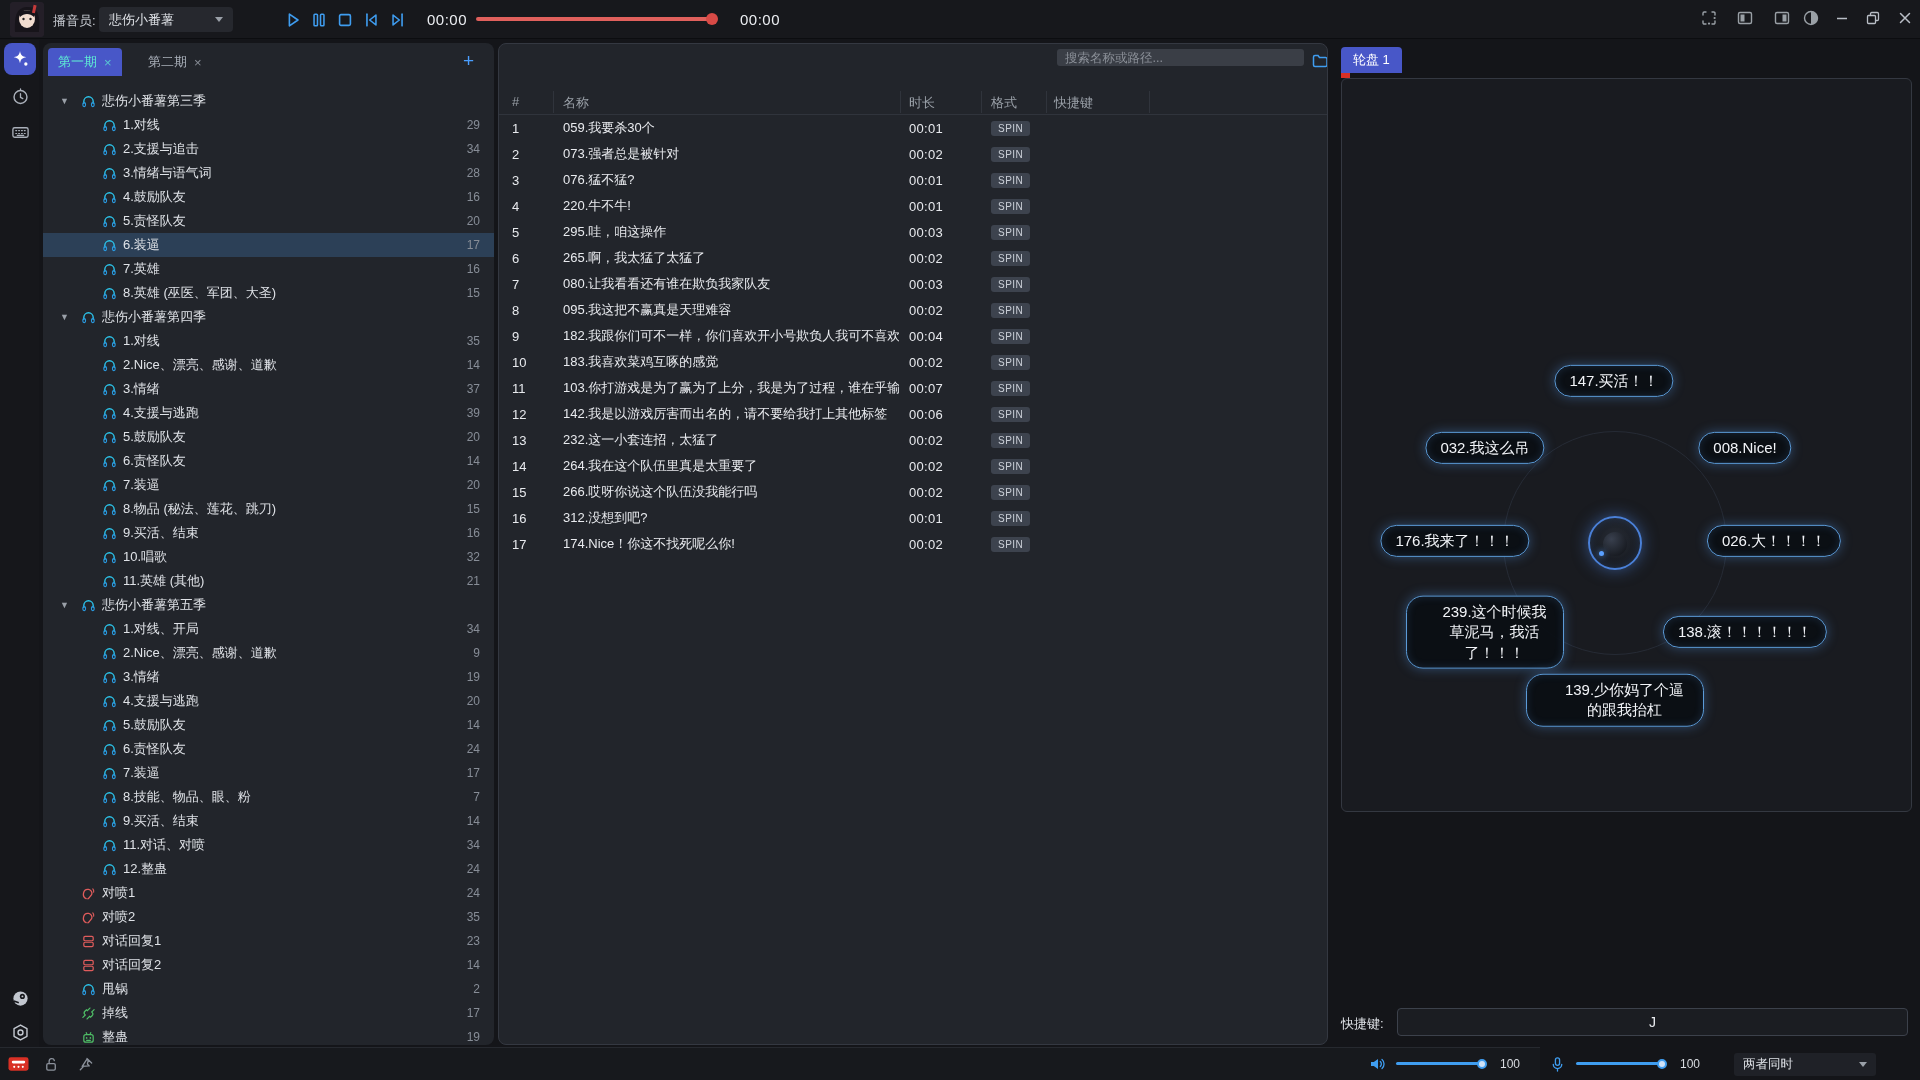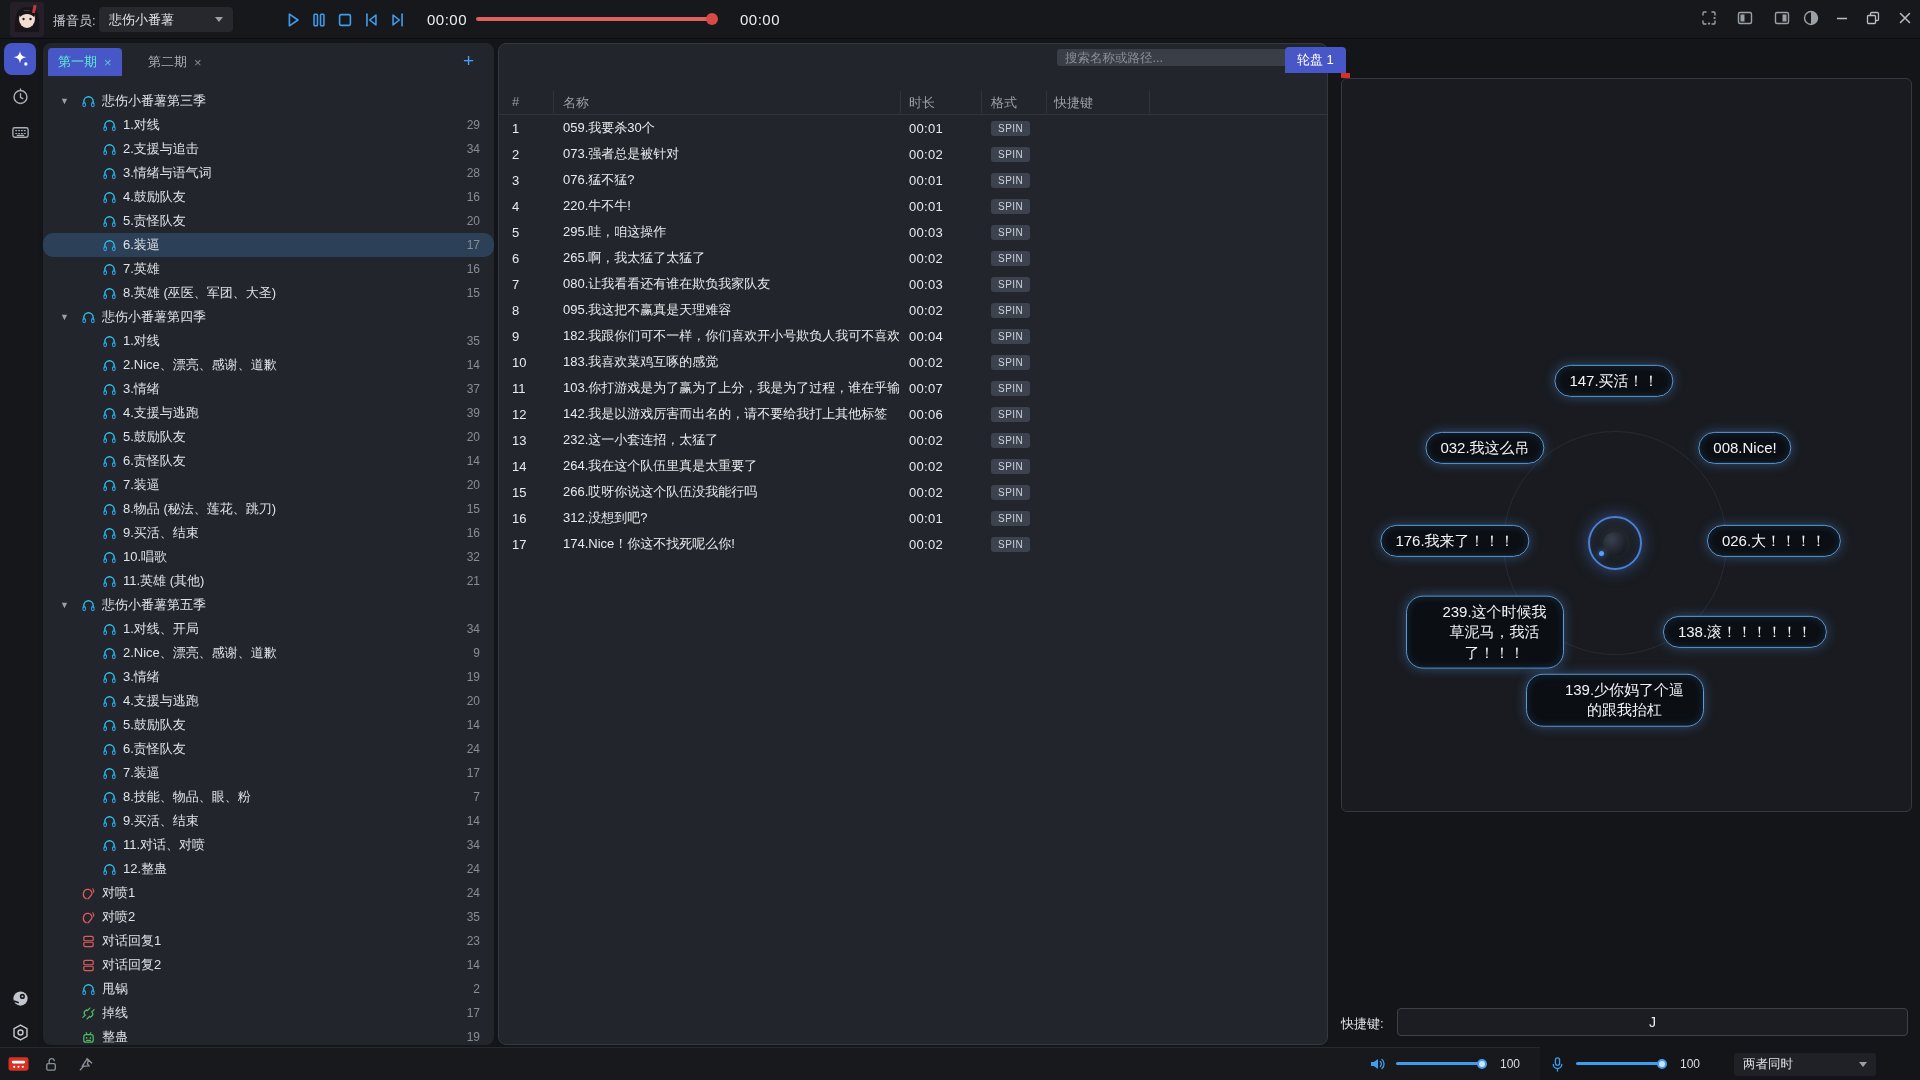--- a/index.html
+++ b/index.html
@@ -33,21 +33,21 @@
   
   #sidebar { position:absolute; left:43px; top:43px; width:451px; height:1002px; background:#22252b; border-radius:8px; overflow:hidden; }
   #tabbar { position:absolute; left:0; top:0; width:451px; height:36px; }
   .stab { position:absolute; top:5px; height:28px; display:flex; align-items:center; padding:0 10px; font-size:13px; border-radius:4px 4px 0 0; gap:7px; cursor:pointer; }
   #tab-0 { left:5px; background:#4857c8; color:#5eead4; }
   #tab-1 { left:95px; color:#a9afb9; }
   .tabclose { font-size:13px; opacity:.75; }
   #tab-add { position:absolute; left:420px; top:6px; font-size:19px; color:#4a9eff; cursor:pointer; line-height:24px; }
   #tree { position:absolute; left:0; top:46px; width:451px; }
   .trow { position:relative; height:24px; display:flex; align-items:center; font-size:13px; color:#dfe2e7; cursor:pointer; }
-  .trow.selected { background:#2c4057;border-radius:10px; }
+  .trow.selected { background:#2c4057; }
   .trow .caret { width:12px; margin-left:17px; font-size:9px; color:#9aa0a8; }
   .trow.group .ticon { margin-left:9px; }
   .trow.item .ticon { margin-left:59px; }
   .trow.special .ticon { margin-left:38px; }
   .ticon { width:15px; height:15px; display:flex; align-items:center; justify-content:center; margin-right:6px; flex:none; }
   .tlabel { white-space:nowrap; }
   .tcount { position:absolute; right:14px; font-size:12px; color:#878d97; }
 
   
   #clips { position:absolute; left:498px; top:43px; width:830px; height:1002px; background:#22252b; border:1px solid #343841; border-radius:8px; overflow:hidden; }
@@ -60,21 +60,21 @@
   .thdiv { position:absolute; top:2px; width:1px; height:22px; background:#30343c; }
   #tbody { position:absolute; left:0; top:71px; width:830px; }
   .crow { position:relative; height:26px; display:flex; align-items:center; font-size:13px; color:#e8eaee; cursor:pointer; }
   .cn { position:absolute; left:13px; width:34px; }
   .cname { position:absolute; left:64px; width:336px; white-space:nowrap; overflow:hidden; }
   .cdur { position:absolute; left:410px; letter-spacing:.3px; }
   .cfmt { position:absolute; left:492px; }
   .badge { display:inline-block; background:#3d434e; color:#ccd1d9; font-size:10px; padding:2px 7px; border-radius:3px; letter-spacing:.5px; }
 
   
-  #wheel-tab { position:absolute; left:1285px; top:47px; height:26px; padding:0 12px; background:#4857c8; color:#fff; font-size:13px; display:flex; align-items:center; border-radius:4px 4px 0 0; cursor:pointer;text-align:right; }
+  #wheel-tab { position:absolute; left:1341px; top:47px; height:26px; padding:0 12px; background:#4857c8; color:#fff; font-size:13px; display:flex; align-items:center; border-radius:4px 4px 0 0; cursor:pointer;text-align:right; }
   #wheel-rec { position:absolute; left:1341px; top:73px; width:9px; height:5px; background:#d93025; }
   #wheelbox { position:absolute; left:1341px; top:78px; width:571px; height:734px; background:#191b20; border:1px solid #343841; border-radius:6px; overflow:hidden; }
   #ring { position:absolute; left:161px; top:352px; width:224px; height:224px; border-radius:50%; border:1px solid #262b35; }
   #knob { position:absolute; left:246px; top:437px; width:54px; height:54px; border-radius:50%; border:2px solid #4a80d8; background:radial-gradient(circle at 50% 40%, #262b34, #121419); box-shadow:0 0 16px rgba(74,128,216,.55), inset 0 0 8px rgba(74,128,216,.25); }
   #knob-ball { position:absolute; left:13px; top:14px; width:24px; height:24px; border-radius:50%; background:radial-gradient(circle at 35% 30%, #39404e, #0e1014); }
   #knob-dot { position:absolute; left:9px; top:33px; width:5px; height:5px; border-radius:50%; background:#5aa0ff; box-shadow:0 0 6px #5aa0ff; }
   .bubble { position:absolute; transform:translate(-50%,-50%); background:rgba(10,14,20,.92); border:1.5px solid #5b9bd8; border-radius:17px; padding:5px 14px; font-size:15px; color:#f2f4f8; text-align:center; line-height:1.35;
     box-shadow:0 0 12px rgba(86,150,230,.4), inset 0 0 8px rgba(86,150,230,.18); cursor:pointer; white-space:nowrap; }
   .bubble.wrap { white-space:normal;padding-left:33px; }
   #hotkey-label { position:absolute; left:1341px; top:1015px; font-size:13px; color:#dfe2e7; }

